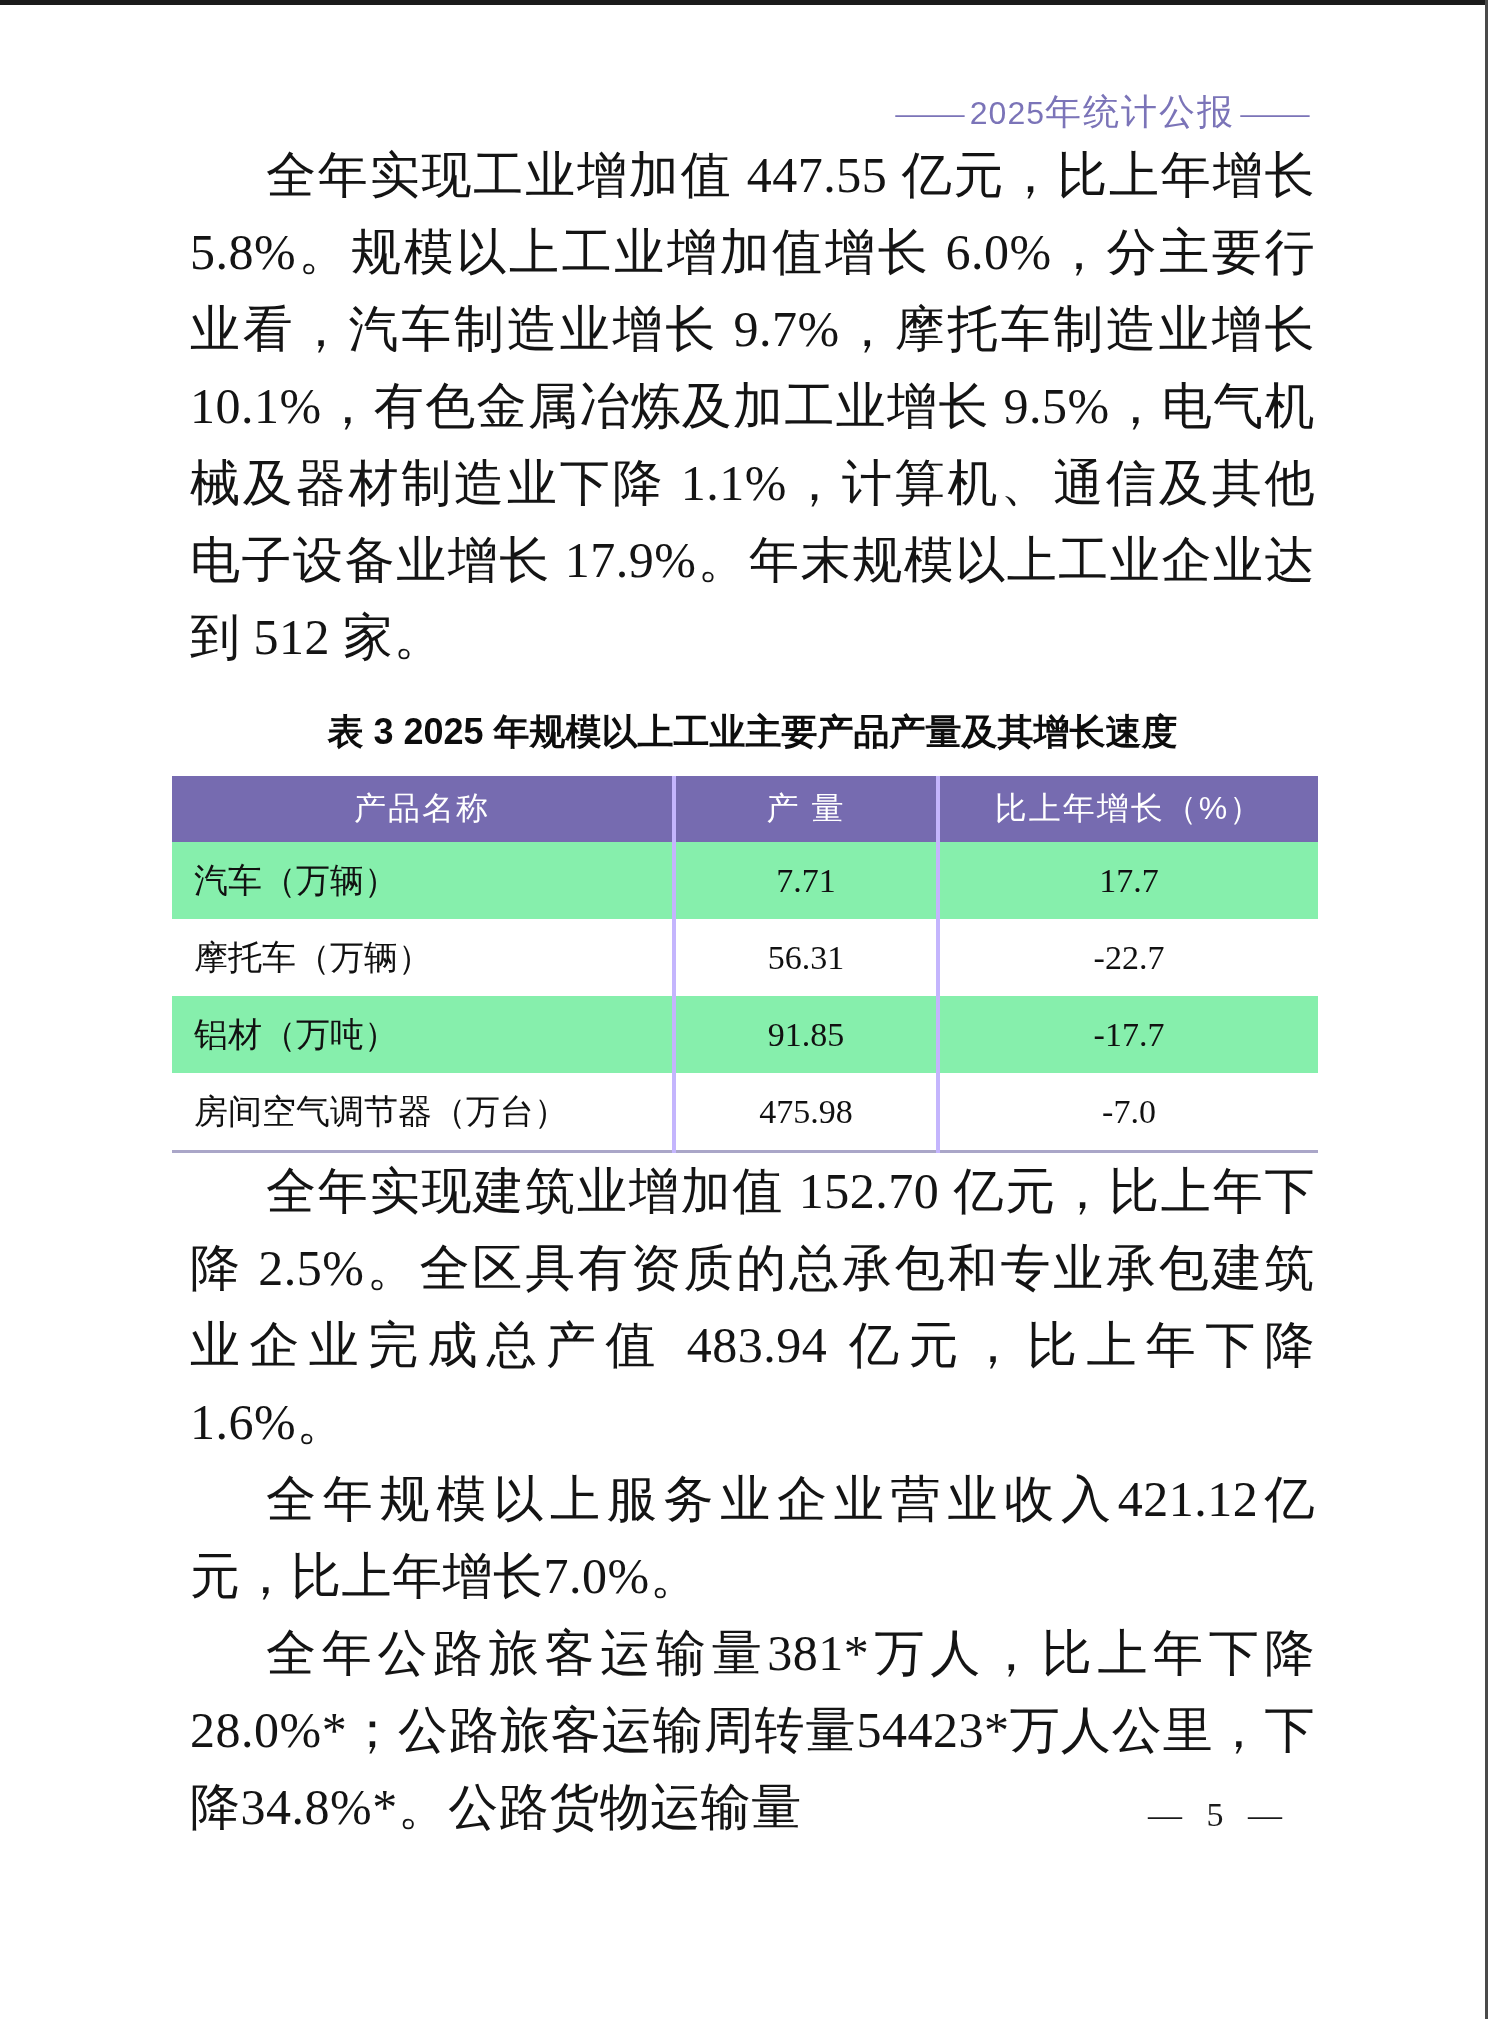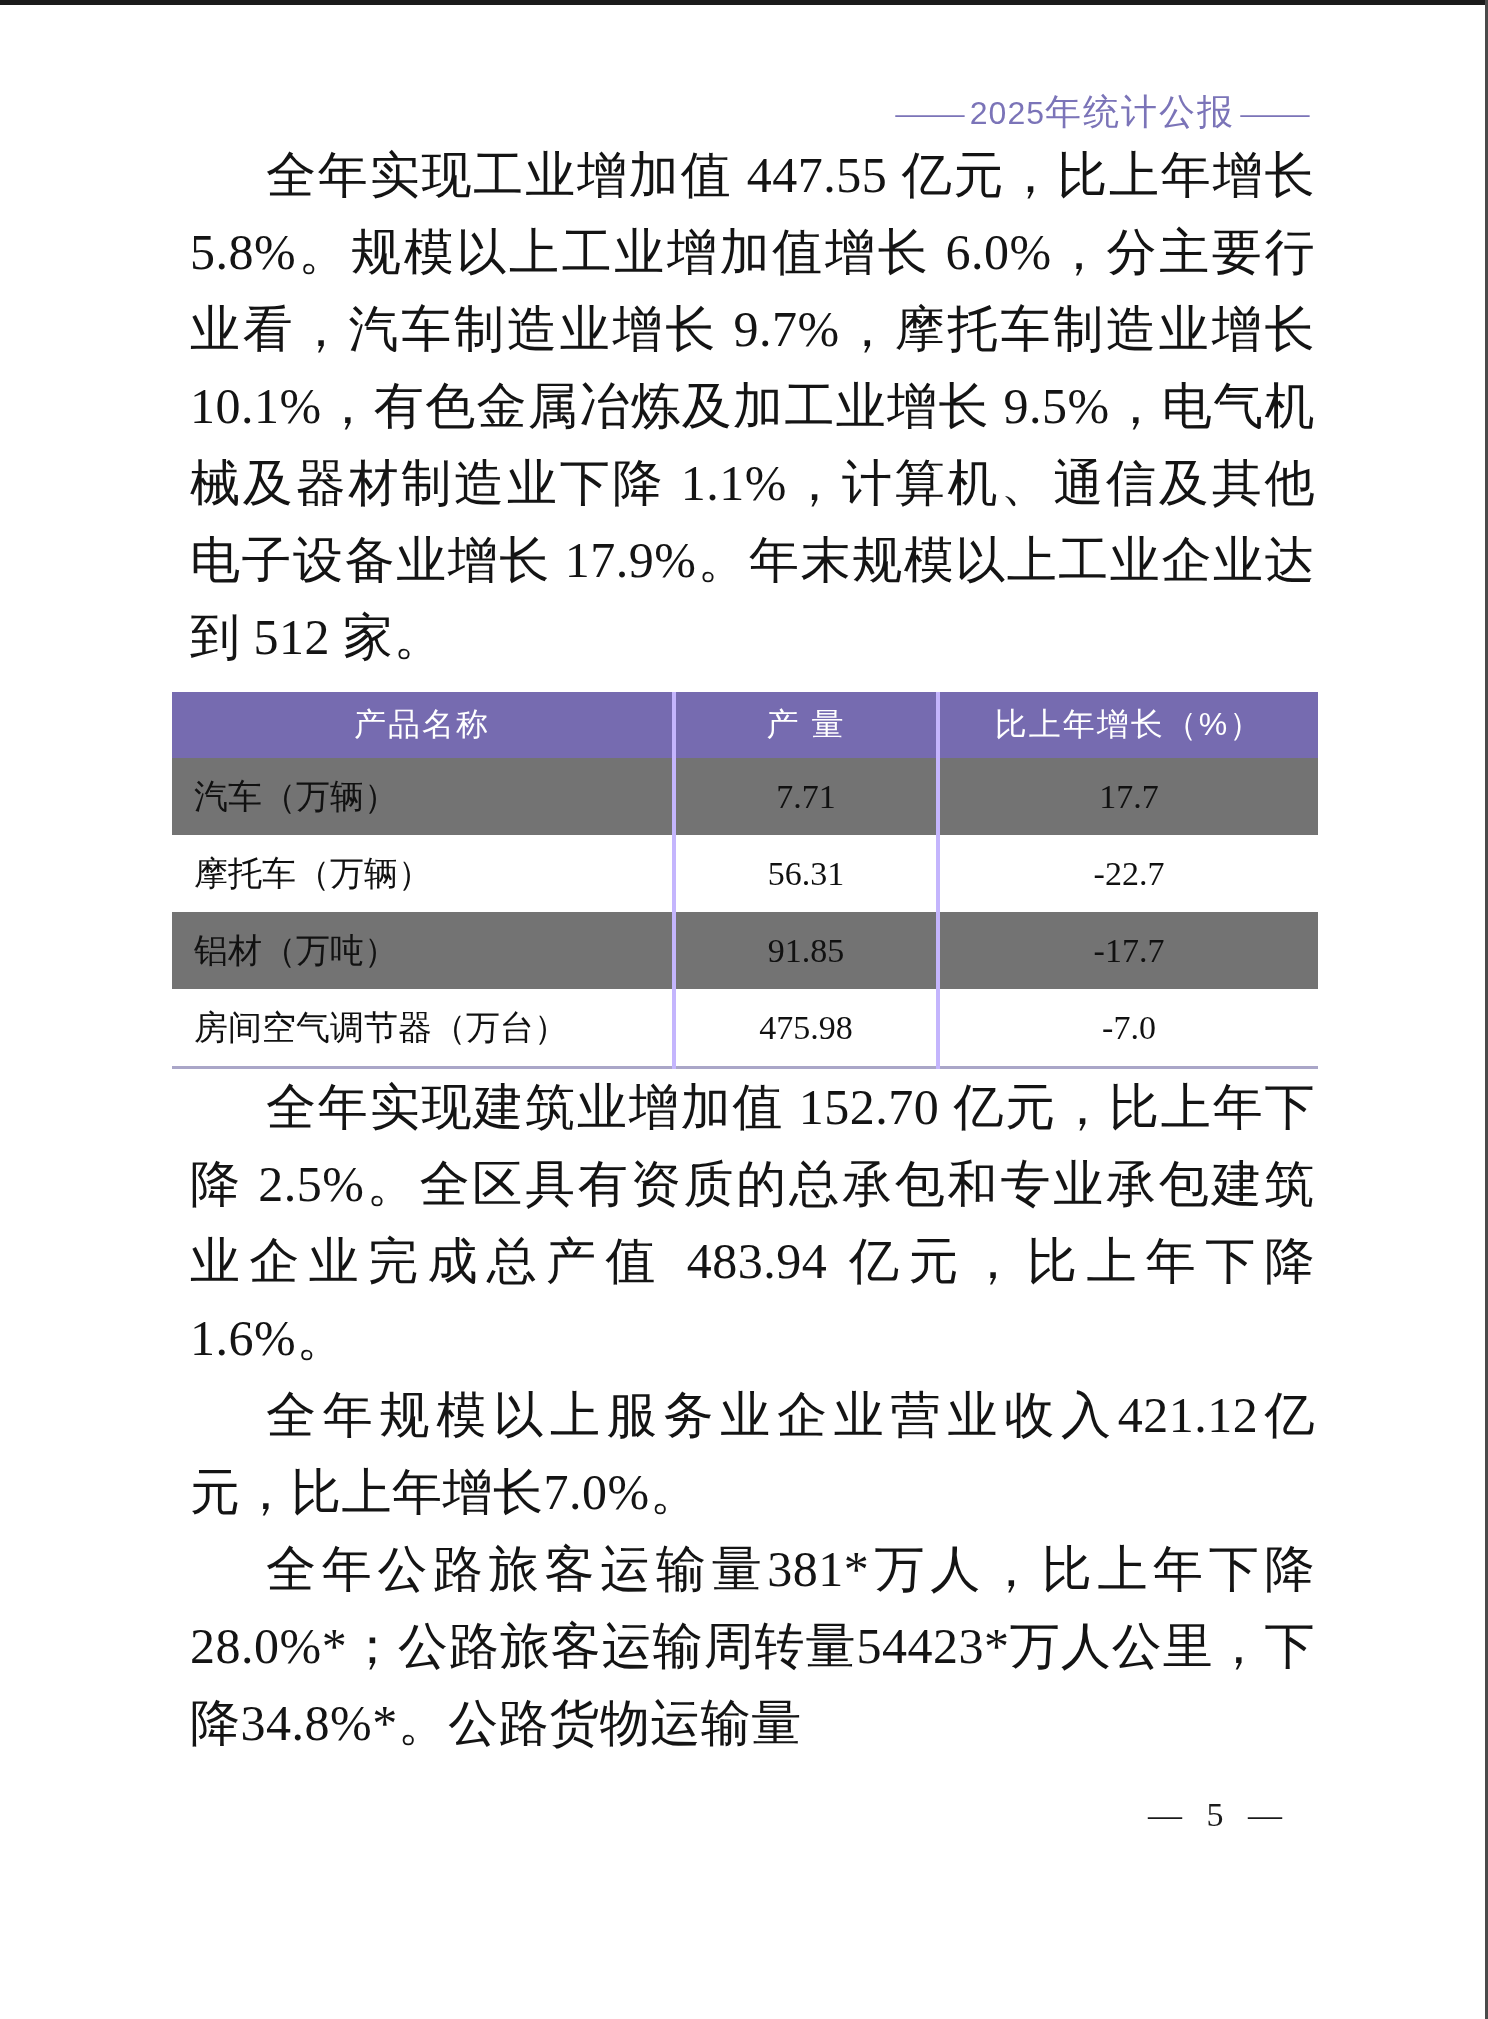--- a/index.html
+++ b/index.html
@@ -86,21 +86,21 @@
     height: 75px;
     text-align: center;
     color: #111111;
   }
   table.data-table td.name-cell {
     text-align: left;
     padding-left: 22px;
   }
   table.data-table th + th,
   table.data-table td + td { border-left: 4px solid #c4b5fd; }
-  table.data-table tr.alt td { background: #737373; }
+  table.data-table tr.alt td { background: #86efac; }
   table.data-table tr.last td { border-bottom: 3px solid #aaa6c8; }
   .section-heading {
     margin: 10px 0 0 76px;
     font-family: "Liberation Sans", "DejaVu Sans", sans-serif;
     font-weight: 700;
     font-size: 40px;
     line-height: 70px;
     color: #0d0d0d;
   }
   .par-2 { margin-top: 48px; }
@@ -125,20 +125,21 @@
   <span>
     <span class="year">2025</span><span class="suffix">年统计公报</span>
   </span>
   <span class="dash">—</span>
 </div>
 
 <div class="content">
 
   <p class="body-par par-1">全年实现工业增加值 447.55 亿元，比上年增长 5.8%。规模以上工业增加值增长 6.0%，分主要行业看，汽车制造业增长 9.7%，摩托车制造业增长 10.1%，有色金属冶炼及加工业增长 9.5%，电气机械及器材制造业下降 1.1%，计算机、通信及其他电子设备业增长 17.9%。年末规模以上工业企业达到 512 家。</p>
 
+  <div class="table-title">表 3 2025 年规模以上工业主要产品产量及其增长速度</div>
 
   <table class="data-table">
     <colgroup>
         <col class="c1">
         <col class="c2">
         <col class="c3">
       </colgroup>
     <thead>
       <tr>
         <th>产品名称</th>

